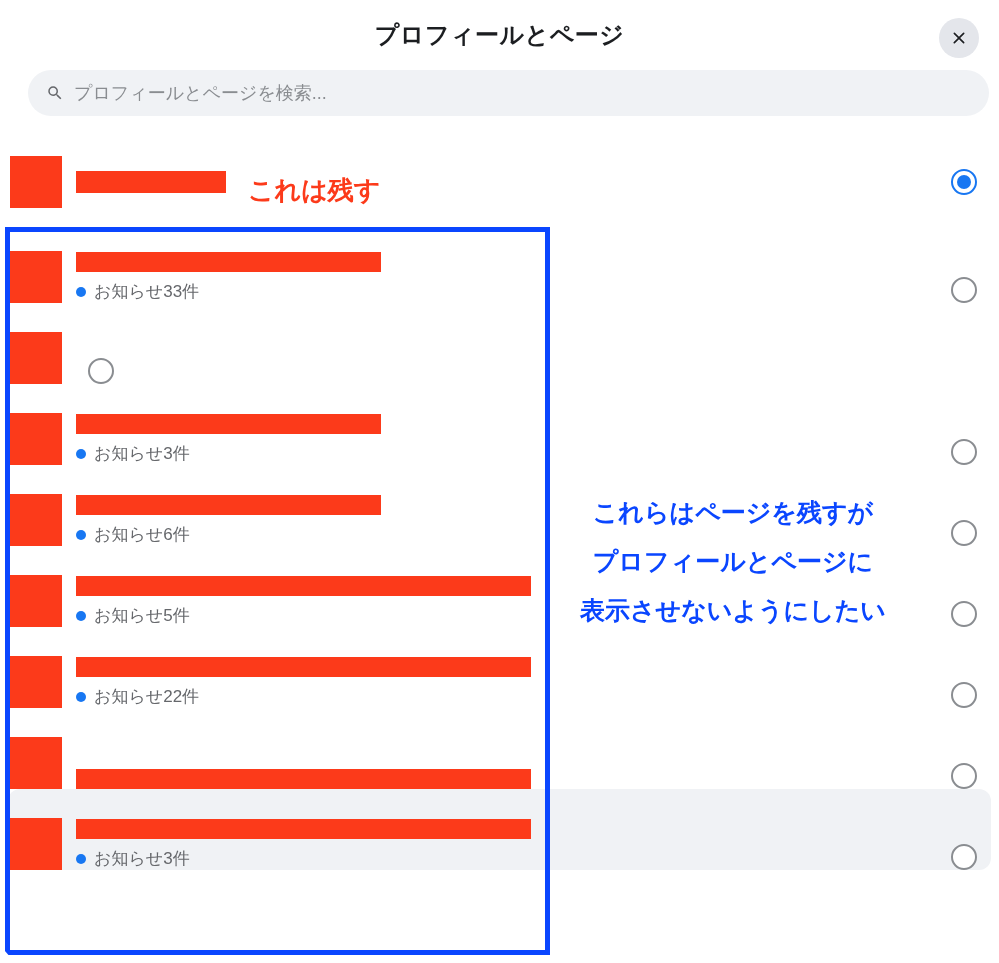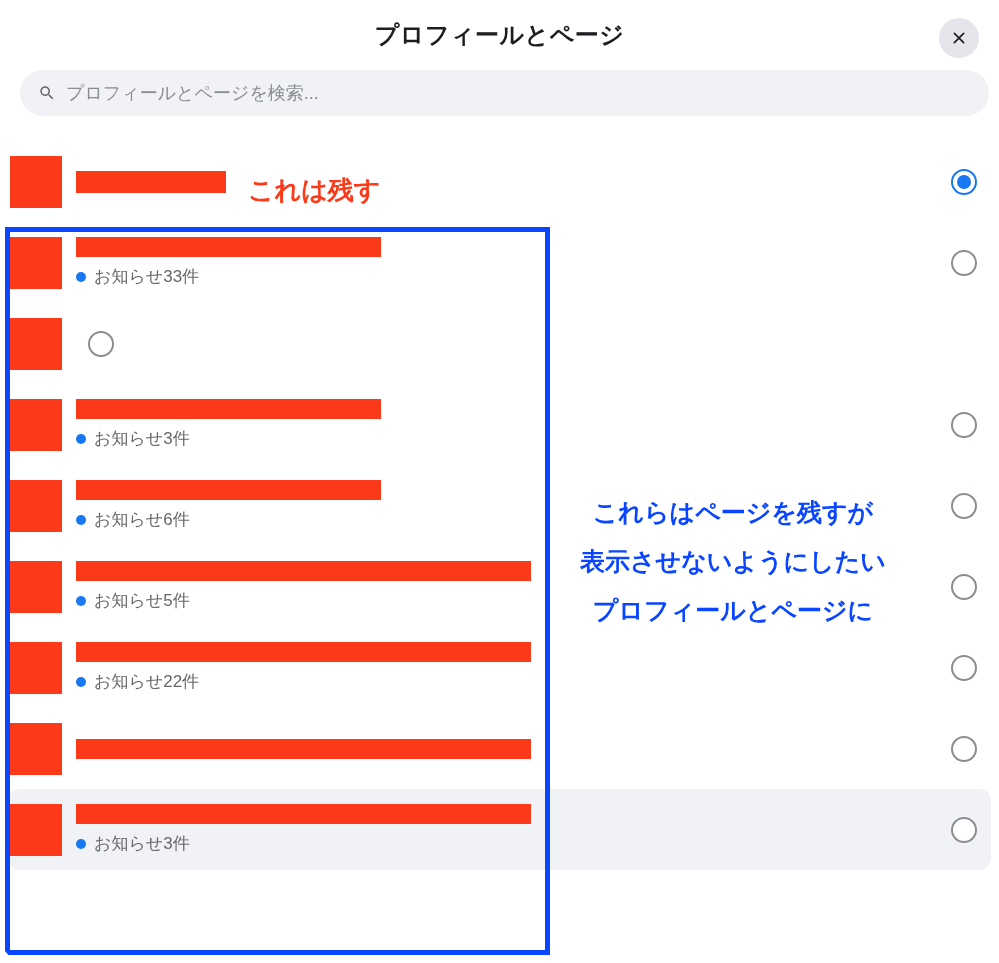--- a/index.html
+++ b/index.html
@@ -6,29 +6,29 @@
   html, body { width: 999px; height: 963px; font-family: -apple-system, "Helvetica Neue", Arial, "Hiragino Kaku Gothic ProN", "Hiragino Sans", Meiryo, sans-serif; background:#fff; color:#1c1e21; }
   .container { position: relative; width: 999px; height: 963px; overflow: hidden; border-radius: 28px; }
 
   
   .header { position: relative; height: 70px; display:flex; align-items:center; justify-content:center; }
   .header-title { font-size: 24px; font-weight: 700; color:#1c1e21; letter-spacing: 0.5px; }
   .close-btn { position:absolute; right:20px; top:18px; width:40px; height:40px; border-radius:50%; background:#e4e6eb; display:flex; align-items:center; justify-content:center; cursor:pointer; }
   .close-btn svg { width:20px; height:20px; }
 
   
-  .search-wrap { padding: 0 10px 12px 20px; }
+  .search-wrap { padding: 0 10px 12px 28px; }
   .search { width:100%; height:46px; background:#f0f2f5; border-radius:30px; display:flex; align-items:center; padding:0 18px; }
   .search svg { width:18px; height:18px; flex:0 0 auto; fill:#65676b; }
   .search input { border:none; background:transparent; outline:none; font-size:18px; color:#65676b; margin-left:10px; width:100%; }
   .search input::placeholder { color:#8a8d91; }
 
   
   .list { position:relative; }
-  .row { position:relative; display:flex; align-items:center; padding: 0 22px 0 10px; height:81px; }
+  .row { position:relative; display:flex; align-items:flex-end; padding: 0 22px 0 10px; height:81px; }
   .row.hover { background:#f0f2f5; border-radius:12px; margin:0 8px; padding-left:2px; padding-right:14px; }
   .redbox-avatar { width:52px; height:52px; background:#fc3a1a; flex:0 0 auto; margin-right:14px; }
   .rowtext { flex:1 1 auto; display:flex; flex-direction:column; justify-content:center; min-width:0; }
   .name-red { height:20px; background:#fc3a1a; }
   .notif-line { display:flex; align-items:center; margin-top:8px; }
   .dot { width:10px; height:10px; border-radius:50%; background:#1877f2; margin-right:8px; flex:0 0 auto; }
   .notif-text { font-size:17px; color:#65676b; }
 
   
   .radio { width:26px; height:26px; border-radius:50%; border:2px solid #8a8d91; flex:0 0 auto; margin-left:12px; position:relative; background:#fff;}
@@ -153,19 +153,19 @@
             <div class="notif-text">お知らせ3件</div>
           </div>
         </div>
         <div class="radio"></div>
       </div>
     </div>
 
   <div class="annot-keep" id="annot-keep" style="left: 248px; top: 173px;"><span>これは残す</span></div>
   <div class="annot-hide" id="annot-hide" style="left: 580px; top: 488px;">
     <div>これらはページを残すが</div>
+    <div>プロフィールとページに</div>
     <div>表示させないようにしたい</div>
-    <div>プロフィールとページに</div>
   </div>
 
   <div class="blue-frame" id="blue-frame" style="left: 5px; top: 227px; width: 545px; height: 728px;"></div>
 
 </div>
 
 </body></html>

